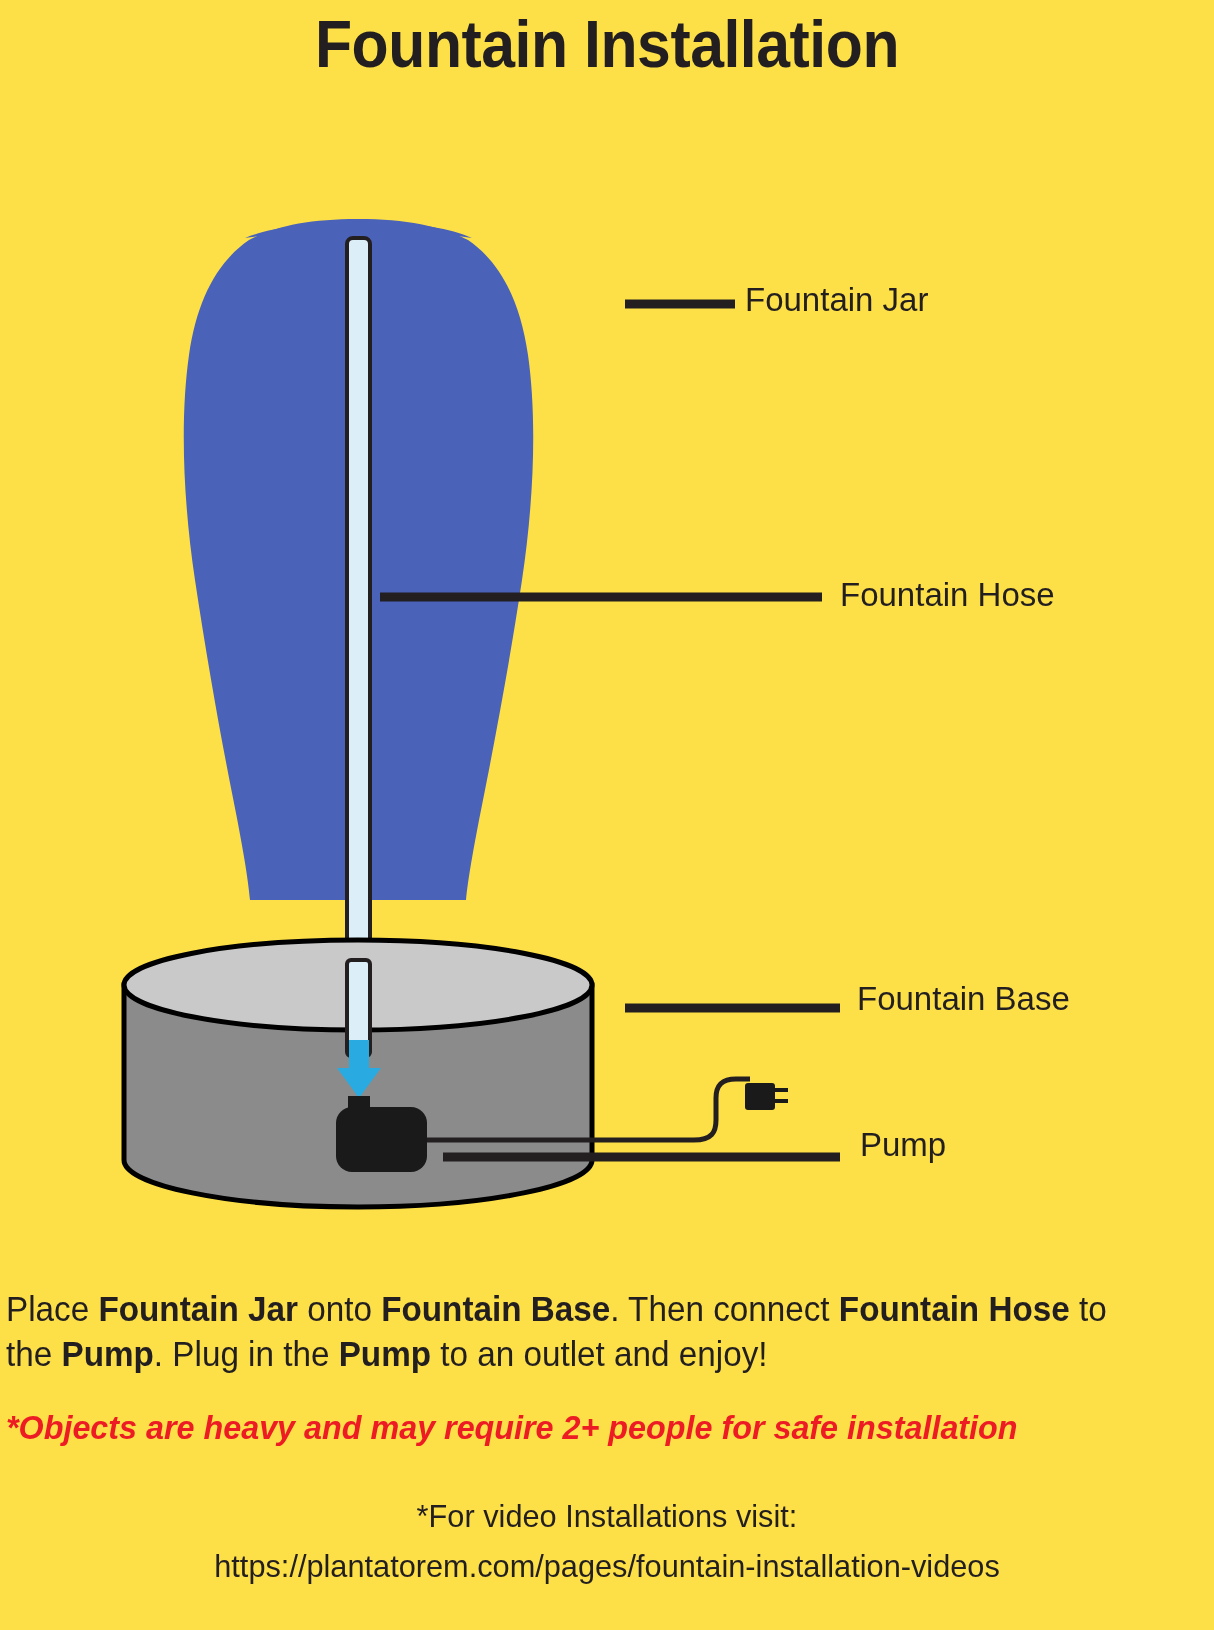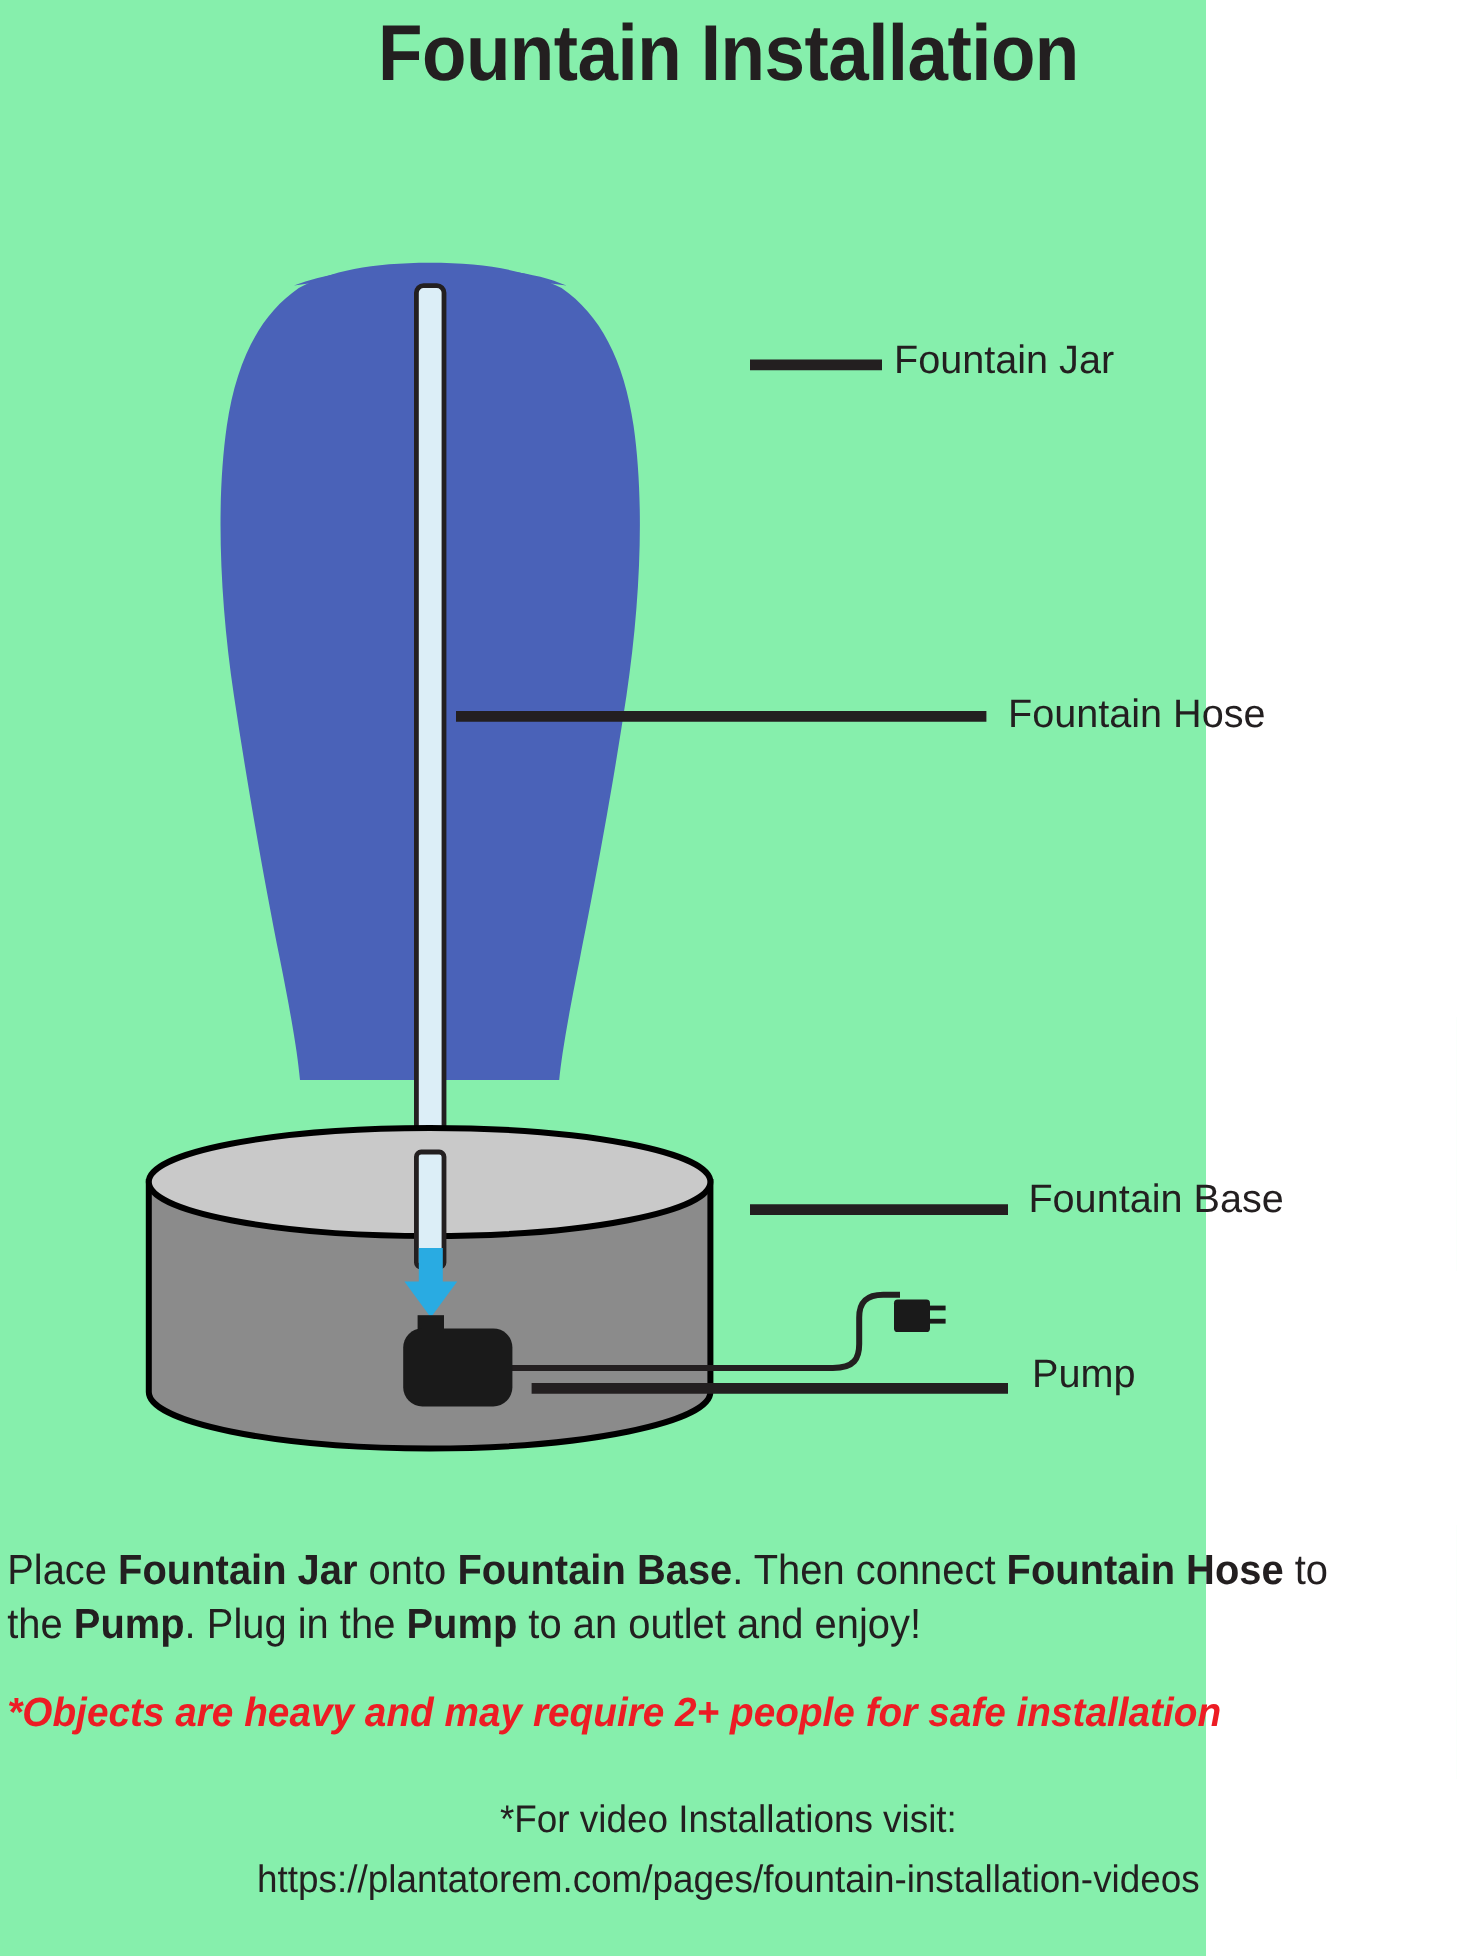--- a/index.html
+++ b/index.html
@@ -9,23 +9,23 @@
   }
   body {
     width: 1214px;
     height: 1630px;
     position: relative;
     font-family: "Liberation Sans", sans-serif;
     overflow: hidden;
   }
   #page {
     position: relative;
-    width: 1005px;
+    width: 1214px;
     height: 1630px;
-    background: #86efac;
+    background: #fde047;
   }
 
   
   .title {
     position: absolute;
     left: 0;
     top: 6px;
     width: 1214px;
     text-align: center;
     font-family: "Liberation Sans Narrow", "Liberation Sans", sans-serif;

